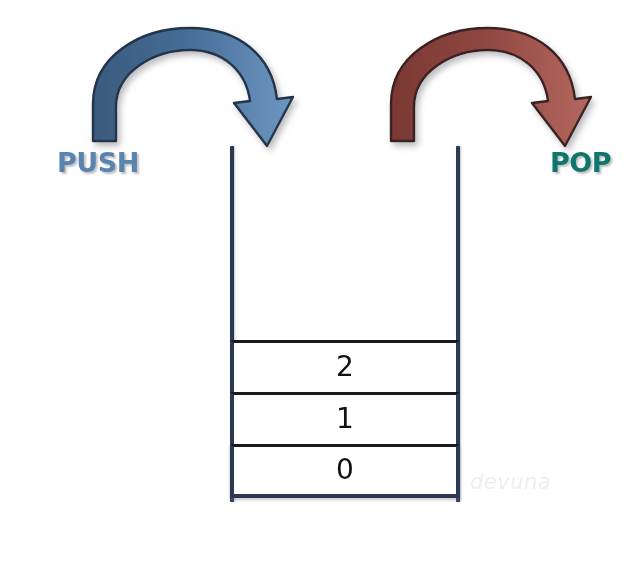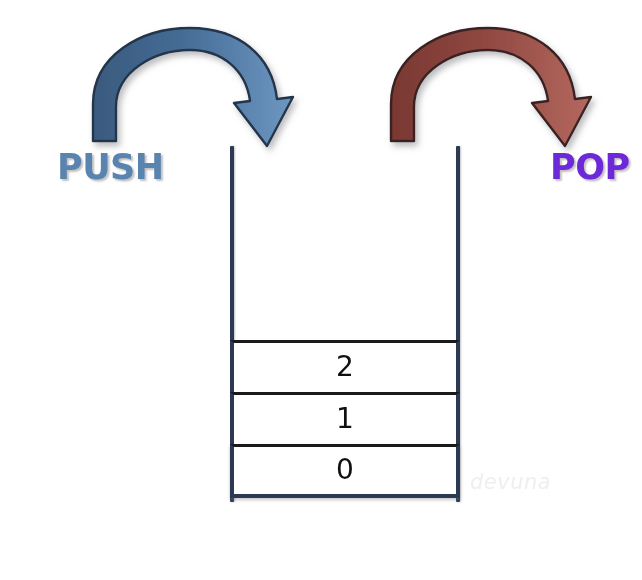--- a/index.html
+++ b/index.html
@@ -26,34 +26,34 @@
     width: 642px;
     height: 580px;
     pointer-events: none;
   }
 
   
   .op-label {
     position: absolute;
     font-family: "DejaVu Sans", "Liberation Sans", sans-serif;
     font-weight: bold;
-    font-size: 35px;
+    font-size: 27px;
     letter-spacing: -0.5px;
     white-space: nowrap;
     text-shadow: 2px 2px 2px rgba(140,140,140,0.55);
   }
   #push-label {
     left: 57px;
     top: 147px;
     color: #5a84b0;
   }
   #pop-label {
     left: 550px;
     top: 147px;
-    color: #6d28d9;
+    color: #0f766e;
   }
 
   
   #stack {
     position: absolute;
     left: 230px;
     top: 146px;
     width: 230px;
     height: 356px;
   }

